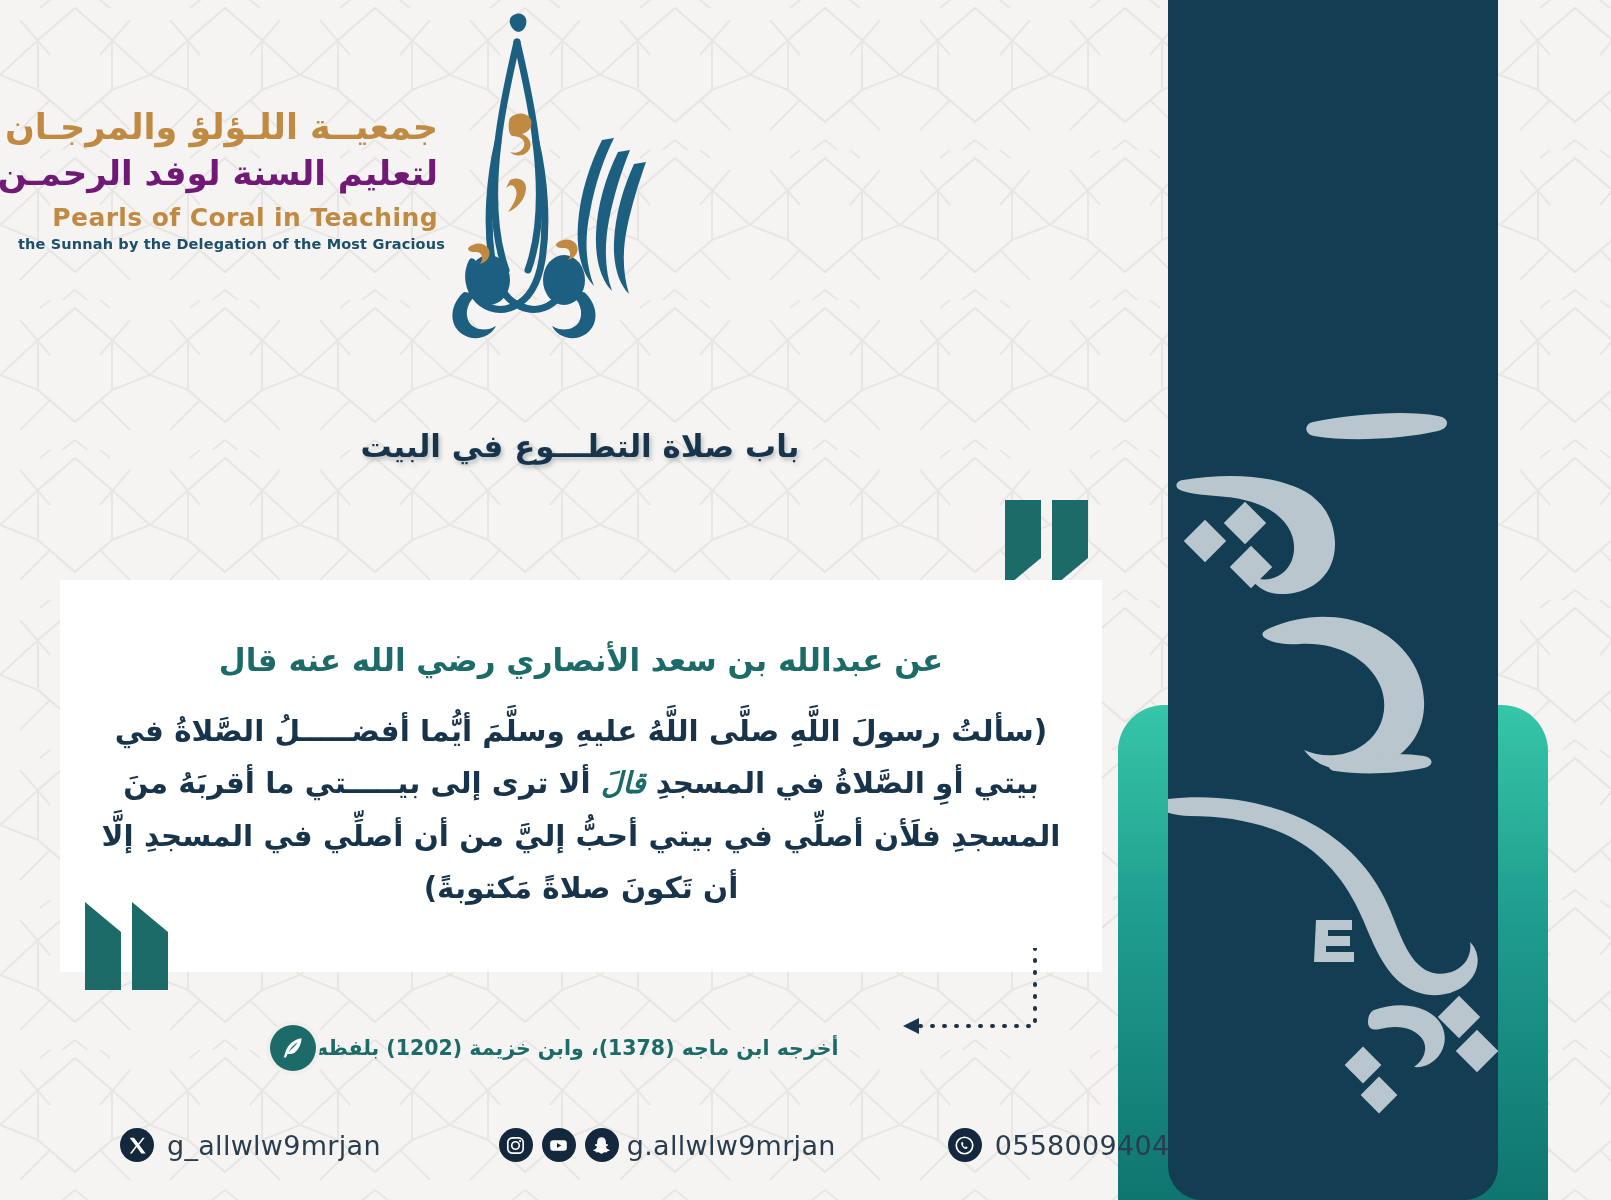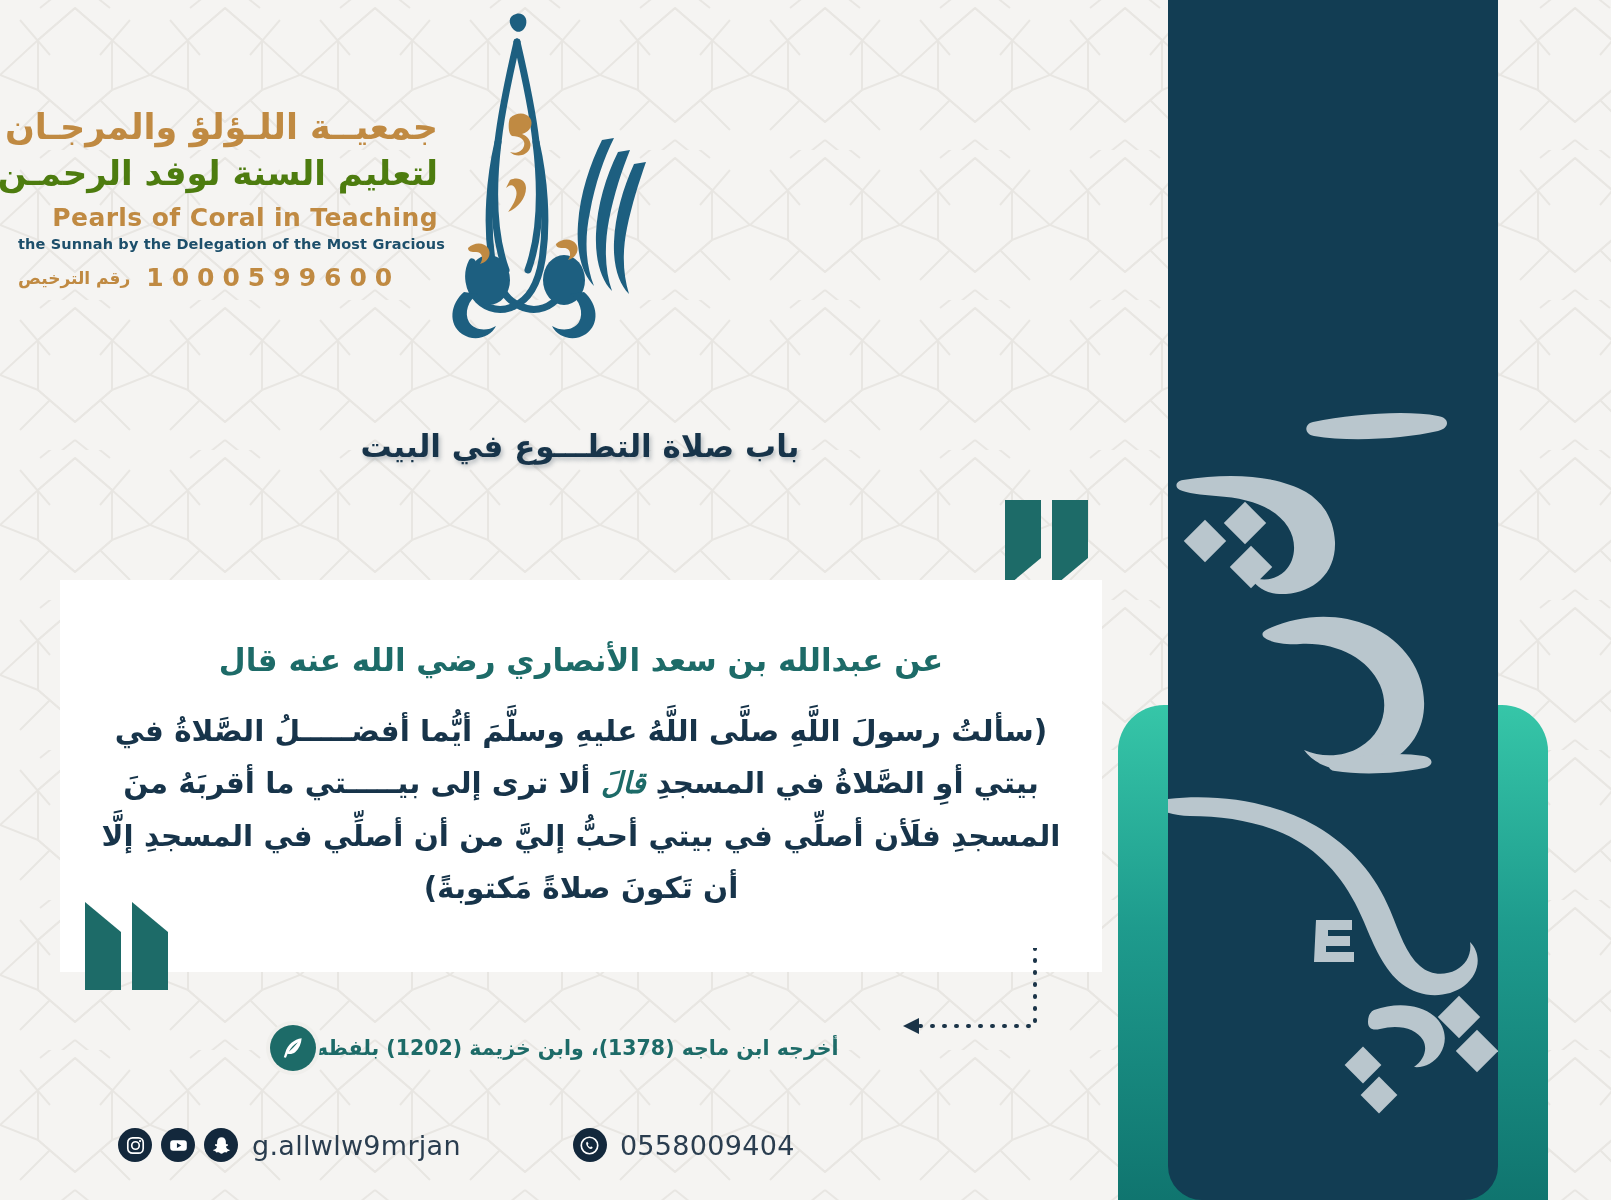--- a/index.html
+++ b/index.html
@@ -32,21 +32,21 @@
   }
   .panel-calligraphy svg{position:absolute;left:-30px;top:330px;width:420px;height:800px;}
 
   
   .logo-block{position:absolute;left:18px;top:106px;width:420px;text-align:right;direction:rtl;}
   .logo-ar1{
     font-size:35px;font-weight:bold;color:#c08a42;letter-spacing:.5px;
     line-height:1.25;white-space:nowrap;
   }
   .logo-ar2{
-    font-size:34px;font-weight:bold;color:#4d7c0f;letter-spacing:.5px;
+    font-size:34px;font-weight:bold;color:#701a75;letter-spacing:.5px;
     line-height:1.25;white-space:nowrap;margin-top:2px;
   }
   .logo-en1{
     font-size:25px;font-weight:bold;color:#c08a42;letter-spacing:.4px;
     direction:ltr;margin-top:9px;white-space:nowrap;
   }
   .logo-en2{
     font-size:14.5px;font-weight:bold;color:#1d4f6b;letter-spacing:.15px;
     direction:ltr;margin-top:4px;white-space:nowrap;
   }
@@ -128,21 +128,21 @@
   }
   .connector svg{width:100%;height:100%;}
 
   
   .footer{
     position:absolute;left:0;top:1108px;width:1120px;height:74px;
     display:flex;align-items:center;
   }
   .foot-group{display:flex;align-items:center;gap:13px;}
   .foot-group.x-grp{margin-left:120px;}
-  .foot-group.mid-grp{margin-left:118px;gap:10px;}
+  .foot-group.mid-grp{margin-left:118px;gap:4px;}
   .foot-group.phone-grp{margin-left:112px;}
   .sicon{
     width:34px;height:34px;border-radius:50%;background:#13283c;
     display:flex;align-items:center;justify-content:center;flex:0 0 auto;
   }
   .sicon svg{width:21px;height:21px;}
   .foot-text{
     font-size:27px;color:#2a3d4f;letter-spacing:.3px;direction:ltr;
     font-family:"DejaVu Sans","Liberation Sans",sans-serif;
   }
@@ -201,24 +201,20 @@
         <rect x="228" y="752" width="26" height="26" transform="rotate(45 241 765)"></rect>
       </g>
     </svg>
   </div>
 
   <div class="logo-block">
     <div class="logo-ar1">جمعيــة اللـؤلؤ والمرجـان</div>
     <div class="logo-ar2">لتعليم السنة لوفد الرحمـن</div>
     <div class="logo-en1">Pearls of Coral in Teaching</div>
     <div class="logo-en2">the Sunnah by the Delegation of the Most Gracious</div>
-    <div class="logo-lic">
-      <span class="logo-lic-label">رقم الترخيص</span>
-      <span class="logo-lic-num">1000599600</span>
-    </div>
   </div>
 
   <div class="logo-mark">
     <svg viewBox="0 0 230 330" aria-hidden="true">
       <g fill="none" stroke="#1d5f80" stroke-width="7" stroke-linecap="round">
         <path d="M93 30 C86 60 78 95 74 130 C68 180 70 225 82 258"></path>
         <path d="M93 30 C100 60 108 95 112 130 C118 180 116 225 104 258"></path>
         <path d="M74 130 C66 165 62 210 68 248 C72 272 82 288 96 294"></path>
         <path d="M112 130 C120 165 124 210 118 248 C114 272 104 288 90 294"></path>
         <path d="M96 294 C108 300 122 298 132 288 C142 277 144 262 138 250"></path>
@@ -286,20 +282,28 @@
       <svg viewBox="0 0 24 24" aria-hidden="true">
         <path d="M20 3 C13 4 7 9 5 16 L3.5 20.5 L5.5 21 L7 17.2 C9 18 12 17.4 14.2 15.6 C17.6 12.8 19.6 8.2 20 3 Z
                  M8.2 15.4 C10 11.6 13 8.4 16.6 6.6 C14 9.6 11.2 12.8 8.2 15.4 Z" fill="#ffffff"></path>
       </svg>
     </span>
     <span class="attrib-text">أخرجه ابن ماجه (1378)، وابن خزيمة (1202) بلفظه</span>
   </div>
 
   <div class="footer">
 
+    <div class="foot-group x-grp">
+      <span class="sicon">
+        <svg viewBox="0 0 24 24" aria-hidden="true">
+          <path d="M3 3 L10 12.2 L3.3 21 L5.6 21 L11.1 13.8 L16.4 21 L21.3 21 L13.9 11.2 L20.3 3 L18 3 L12.9 9.6 L8 3 Z" fill="#fff"></path>
+        </svg>
+      </span>
+      <span class="foot-text">g_allwlw9mrjan</span>
+    </div>
 
     <div class="foot-group mid-grp">
       <span class="icon-cluster">
         <span class="sicon">
           <svg viewBox="0 0 24 24" aria-hidden="true">
             <rect x="3.2" y="3.2" width="17.6" height="17.6" rx="5.4" fill="none" stroke="#fff" stroke-width="1.9"></rect>
             <circle cx="12" cy="12" r="4.3" fill="none" stroke="#fff" stroke-width="1.9"></circle>
             <circle cx="17.2" cy="6.9" r="1.3" fill="#fff"></circle>
           </svg>
         </span>

